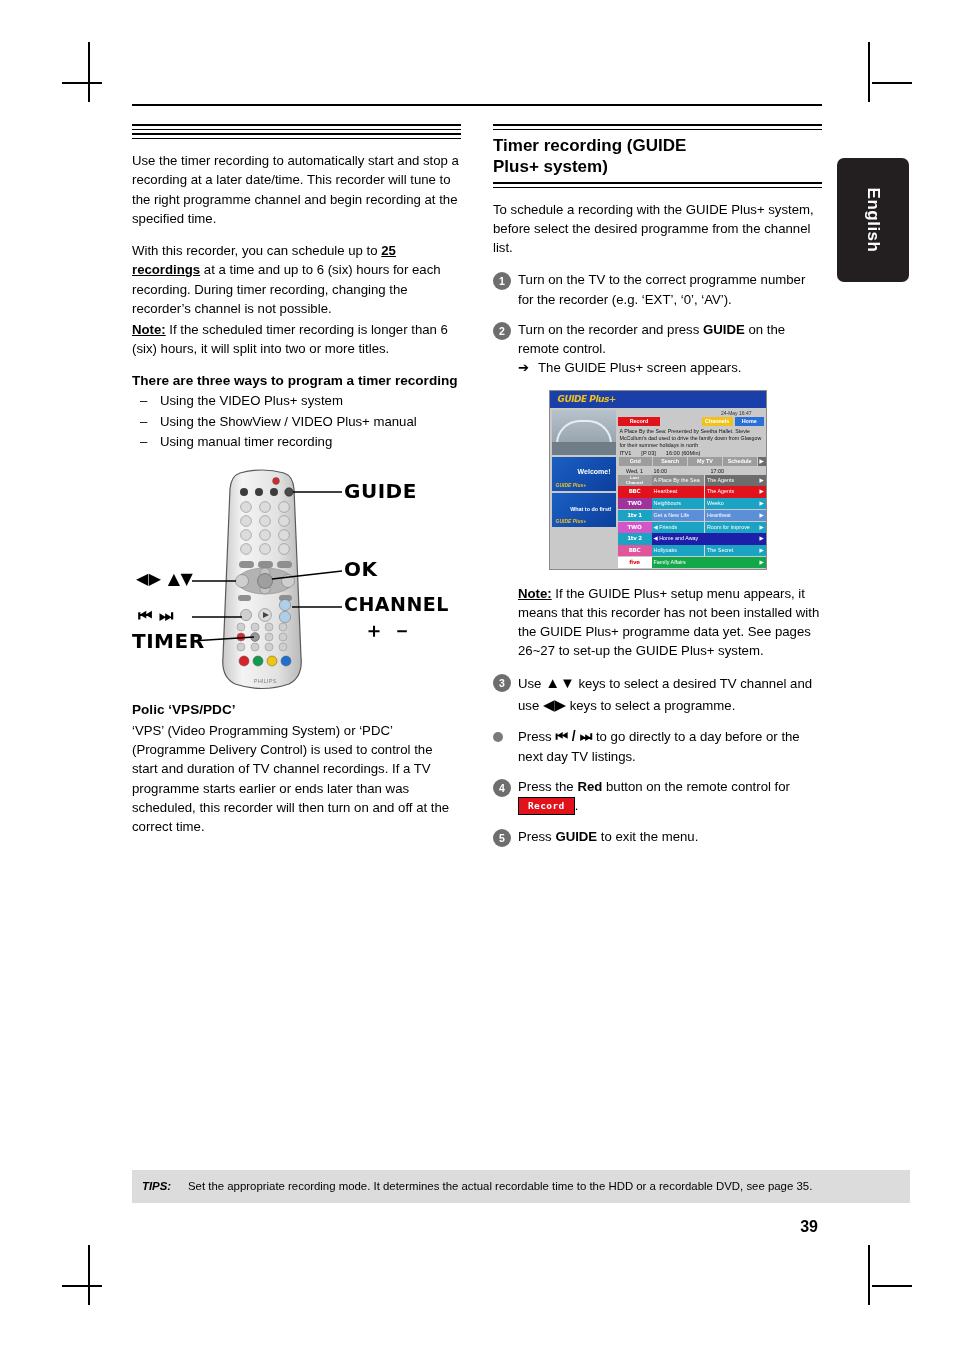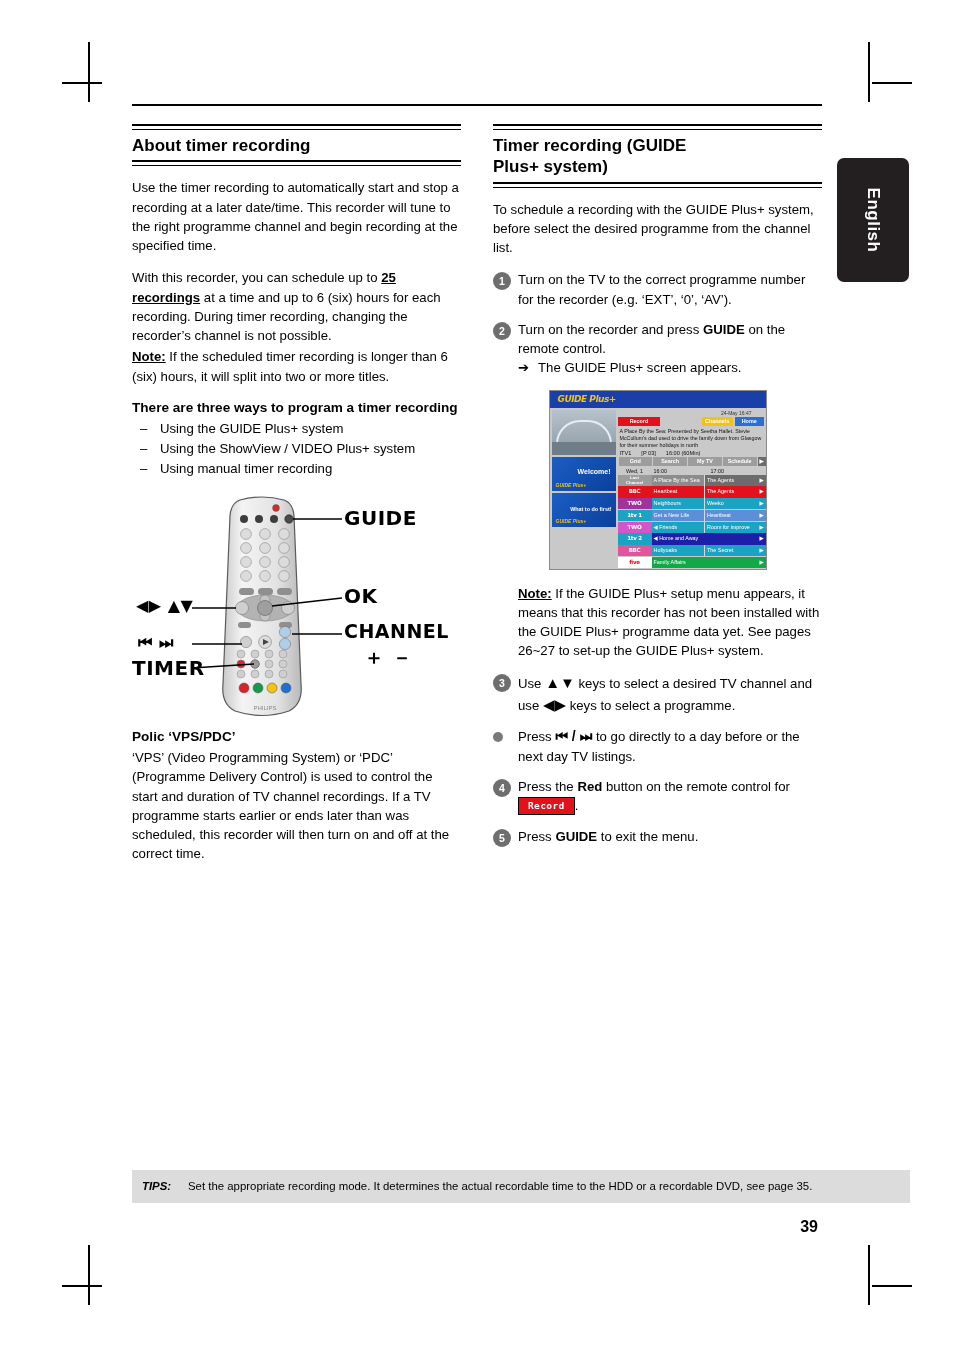--- a/index.html
+++ b/index.html
@@ -130,37 +130,36 @@
 <div id="page">
 
   <div class="hdr-rule"></div>
 
   <div class="cols">
 
     <div class="col">
 
       <div class="sect">
         <div class="r-top"></div>
-        <h2>About timer recording</h2>
         <div class="r-bot"></div>
       </div>
 
       <p class="body">Use the timer recording to automatically start and stop a recording at a later date/time. This recorder will tune to the right programme channel and begin recording at the specified time.</p>
 
       <p class="body tight">
         <span>With this recorder, you can schedule up to </span><span class="b u">25 recordings</span><span> at a time and up to 6 (six) hours for each recording.  During timer recording, changing the recorder’s channel is not possible.</span>
       </p>
       <p class="body small" style="margin-top:2px;">
         <span class="b u" style="font-size:13.2px;">Note:</span><span> If the scheduled timer recording is longer than 6 (six) hours, it will split into two or more titles.</span>
       </p>
 
       <h3 class="sub">There are three ways to program a timer recording</h3>
       <ul class="dash">
-        <li><span class="dsh">–</span><span>Using the GUIDE Plus+ system</span></li>
-        <li><span class="dsh">–</span><span>Using the ShowView / VIDEO Plus+ system</span></li>
+        <li><span class="dsh">–</span><span>Using the VIDEO Plus+ system</span></li>
+        <li><span class="dsh">–</span><span>Using the ShowView / VIDEO Plus+ manual</span></li>
         <li><span class="dsh">–</span><span>Using manual timer recording</span></li>
       </ul>
 
       <div class="remote-wrap">
         <svg width="329" height="230" viewBox="0 0 329 230">
           <defs>
             <linearGradient id="rcBody" x1="0" y1="0" x2="1" y2="0">
               <stop offset="0" stop-color="#c9c9c9"></stop>
                 <stop offset="0.25" stop-color="#f4f4f4"></stop>
               <stop offset="0.7" stop-color="#e2e2e2"></stop>

